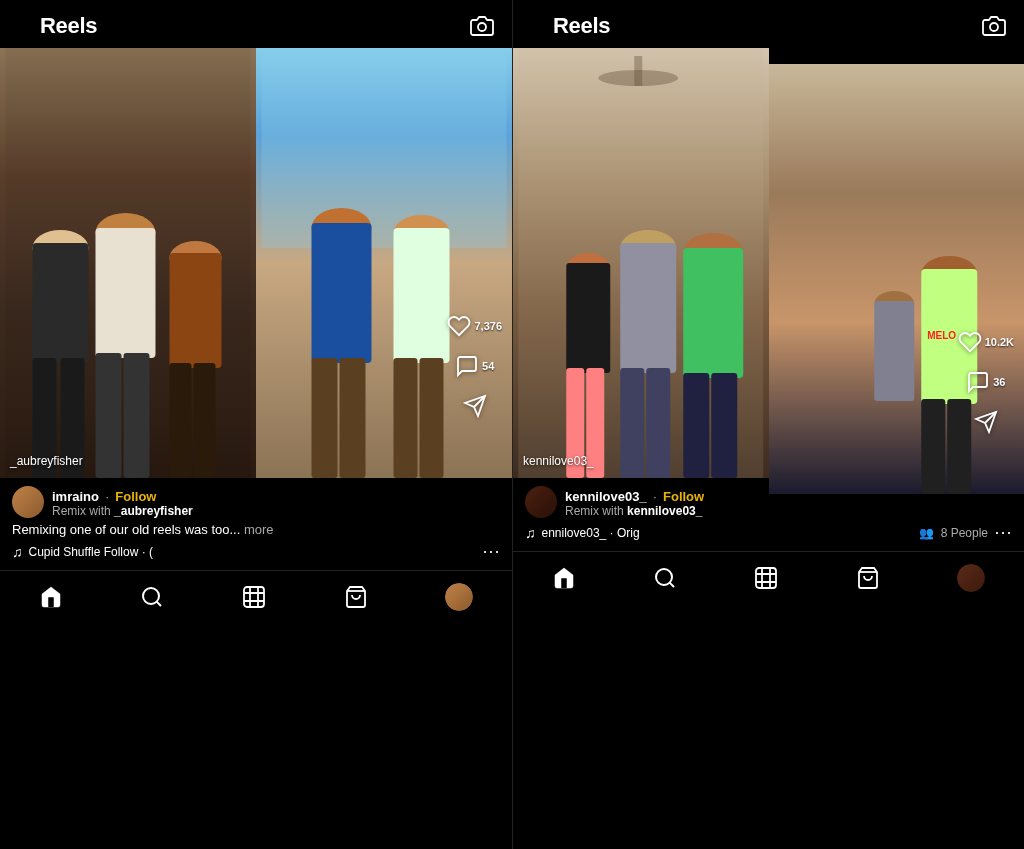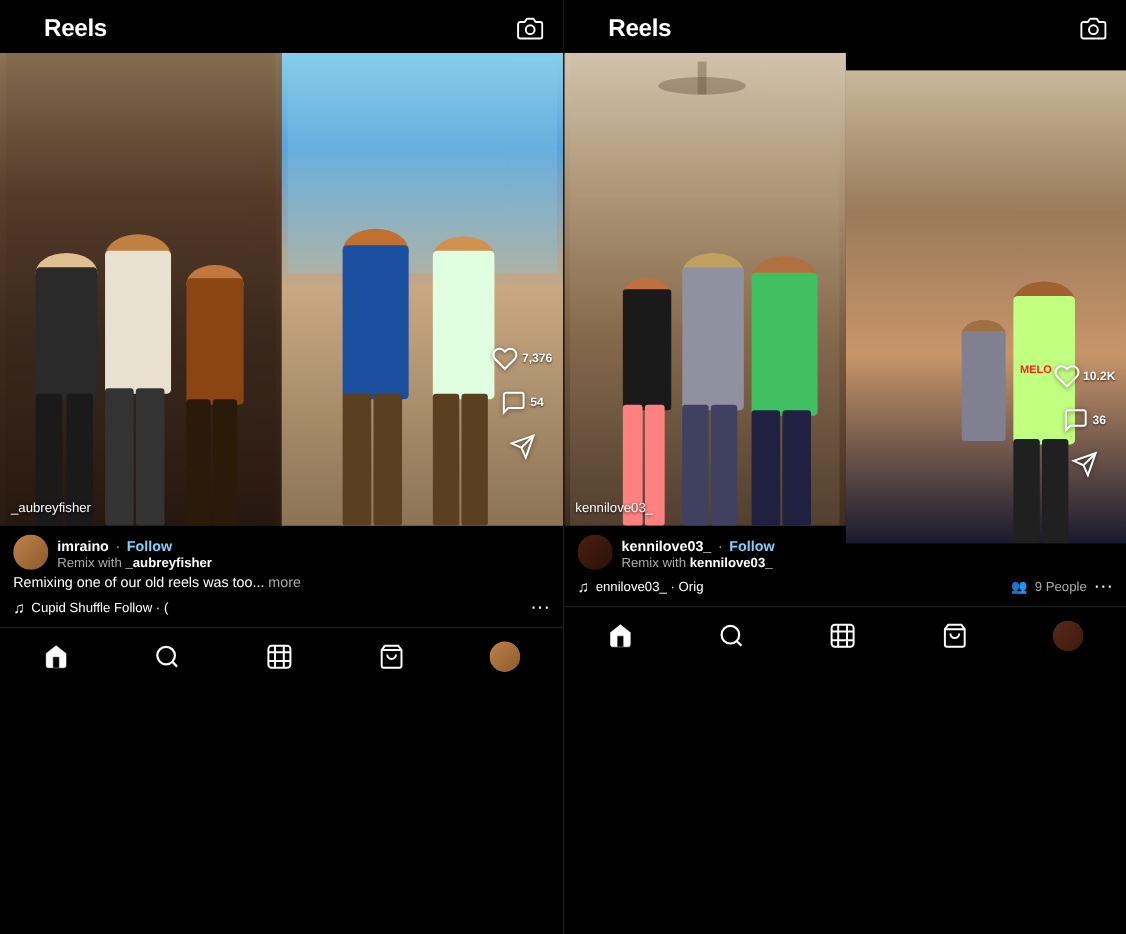--- a/index.html
+++ b/index.html
@@ -180,21 +180,21 @@
       font-size: 13px;
       font-weight: 700;
     }
 
     .dot {
       color: #aaa;
       font-size: 13px;
     }
 
     .follow-btn {
-      color: #7dd3fc;
+      color: #eab308;
       font-size: 13px;
       font-weight: 700;
     }
 
     .remix-text {
       color: #aaa;
       font-size: 12px;
     }
 
     .remix-handle {
@@ -547,21 +547,21 @@
         <div class="remix-text">
           <span>Remix with</span>
           <span class="remix-handle">kennilove03_</span>
         </div>
       </div>
     </div>
     <div class="music-row">
       <span class="music-icon">♫</span>
       <span class="music-text">ennilove03_ · Orig</span>
       <span class="people-icon">👥</span>
-      <span class="people-text">9 People</span>
+      <span class="people-text">8 People</span>
       <span class="more-dots">···</span>
     </div>
   </div>
 
   <div class="bottom-nav">
     <div class="nav-item">
       <svg width="24" height="24" viewBox="0 0 24 24" fill="white" stroke="white" stroke-width="0.5">
         <path d="M3 9l9-7 9 7v11a2 2 0 0 1-2 2H5a2 2 0 0 1-2-2z"></path>
         <polyline points="9 22 9 12 15 12 15 22" fill="black"></polyline>
       </svg>

